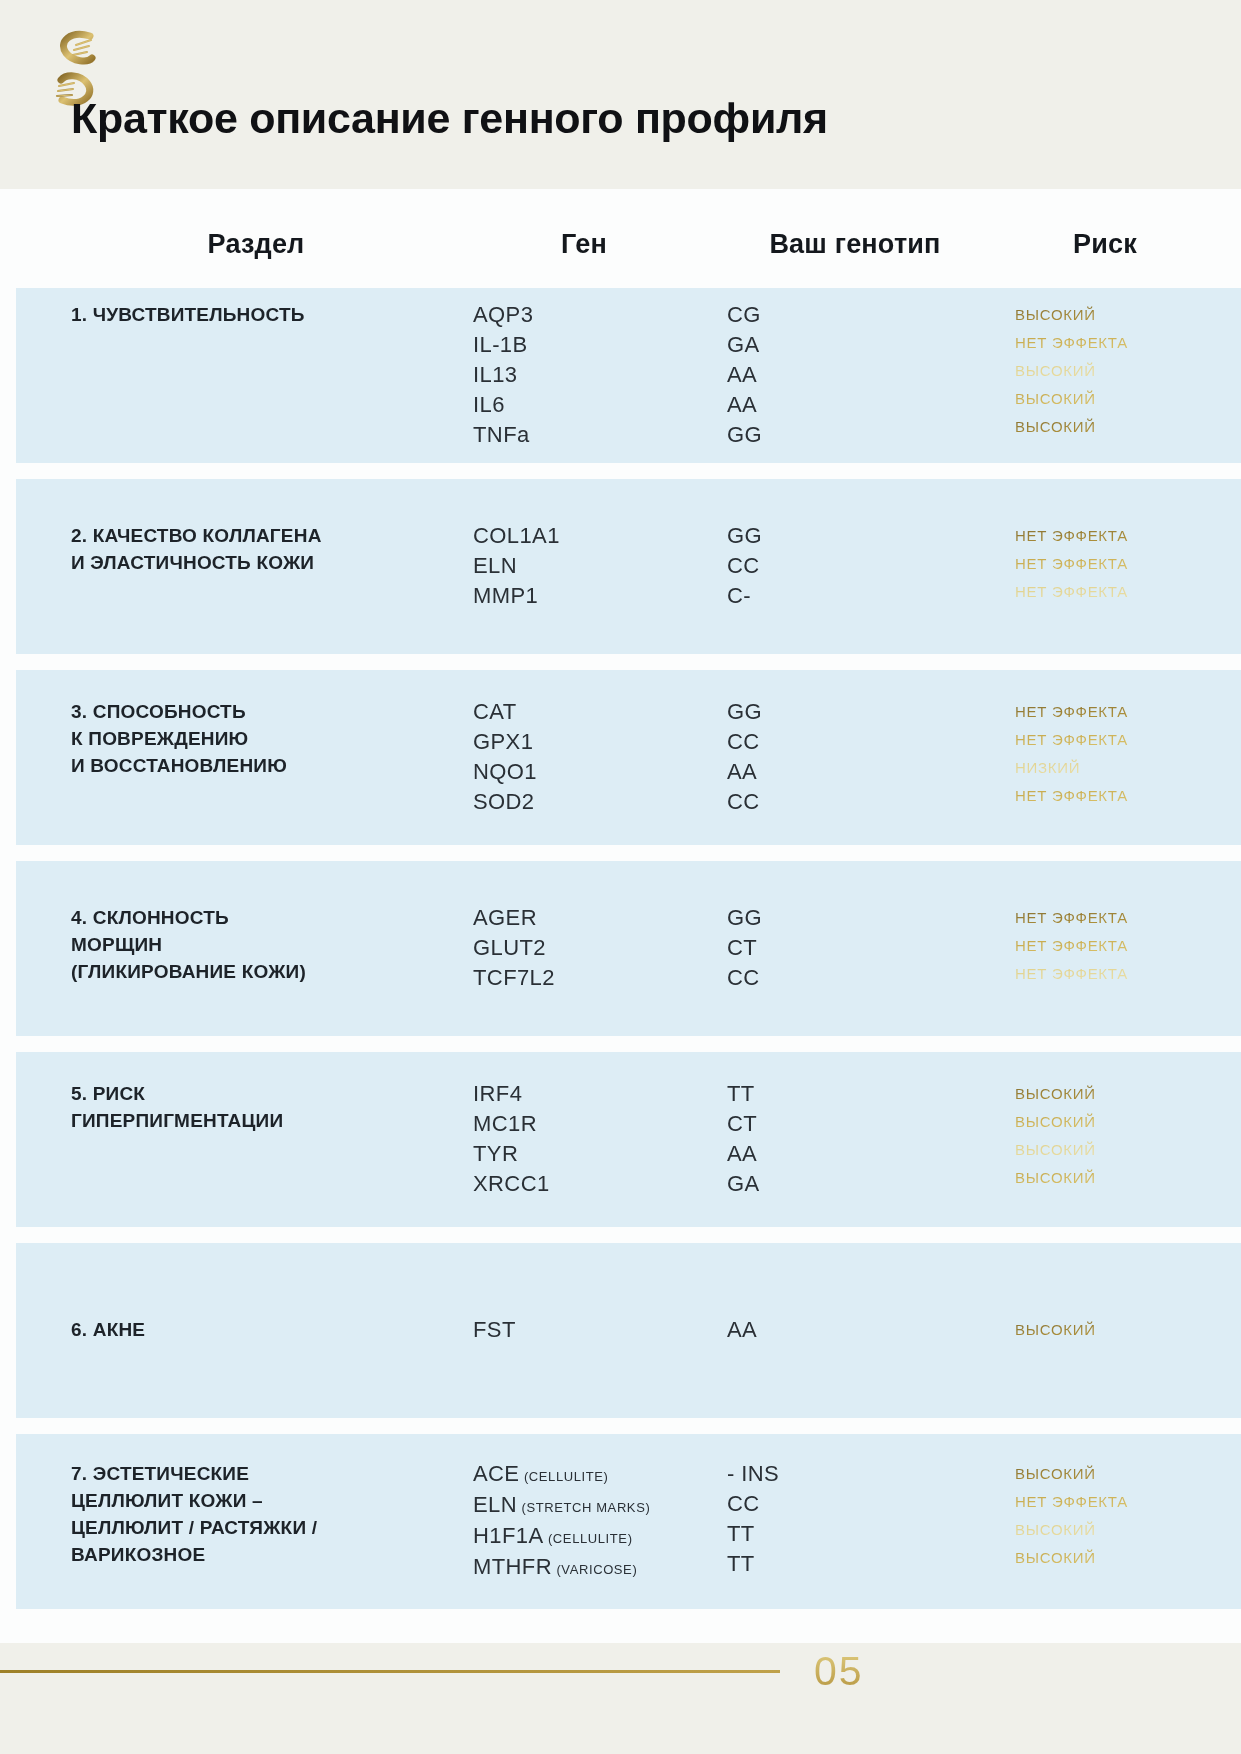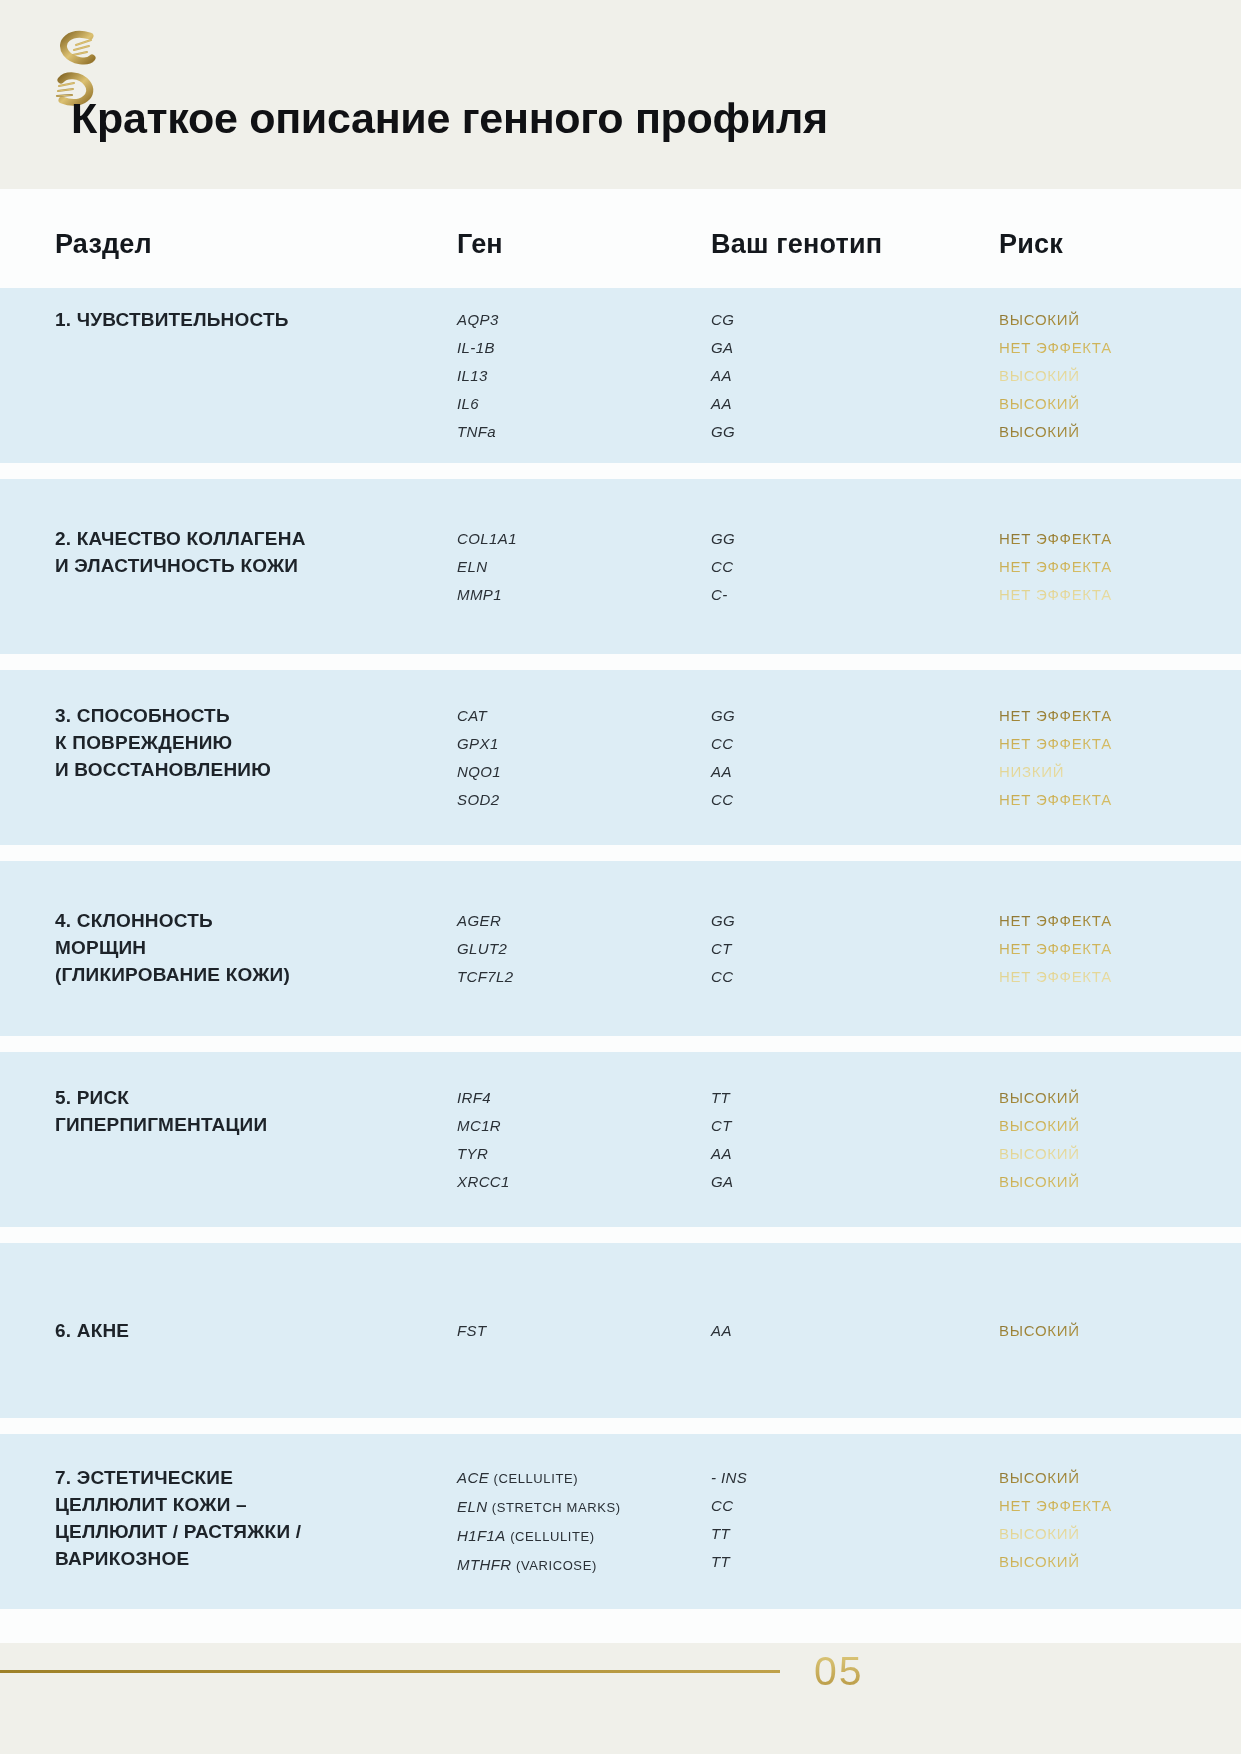--- a/index.html
+++ b/index.html
@@ -16,30 +16,30 @@
     font-size:43px; font-weight:800; color:#101114; letter-spacing:-0.3px;
     white-space:nowrap;
   }
   
   main { height:1454px; background:#fcfdfd; }
   .grid-cols {
     display:grid;
     grid-template-columns:402px 254px 288px auto;
     padding-left:55px; padding-right:30px;
   }
-  .head-band { height:99px; align-content:end; padding-bottom:28px; }
+  .head-band { height:99px; align-content:end; padding-bottom:28px;text-align:center; }
   .col-header { font-size:27px; font-weight:700; color:#14181d; letter-spacing:0.2px; }
-  #sections { display:flex; flex-direction:column; gap:16px; }
+  #sections { display:flex; flex-direction:column; gap:16px;padding-left:16px; }
   .section-band {
     background:#ddedf5; height:175px;
     align-content:center; align-items:start;
   }
   .name-line { font-size:19px; font-weight:700; color:#1d2329; line-height:27px; letter-spacing:0.2px; }
   .line { line-height:28px; white-space:nowrap; }
-  .gene, .genotype { font-size:15px; color:#2a3036; letter-spacing:0.4px;font-style:italic; }
+  .gene, .genotype { font-size:22px; color:#2a3036; letter-spacing:0.4px; }
   .gene-note { font-size:13px; color:#2a3036; letter-spacing:0.6px; }
   .risk {
     font-size:15px; letter-spacing:0.7px; color:#b3954a;
     -webkit-background-clip:text; background-clip:text;
     -webkit-text-fill-color:transparent;
   }
   .g0 { background-image:linear-gradient(175deg,#8a7434 10%,#b2943c 90%); }
   .g1 { background-image:linear-gradient(175deg,#c5a84c 10%,#d9c169 90%); }
   .g2 { background-image:linear-gradient(175deg,#e0d18c 10%,#e9dda4 90%); }
   

